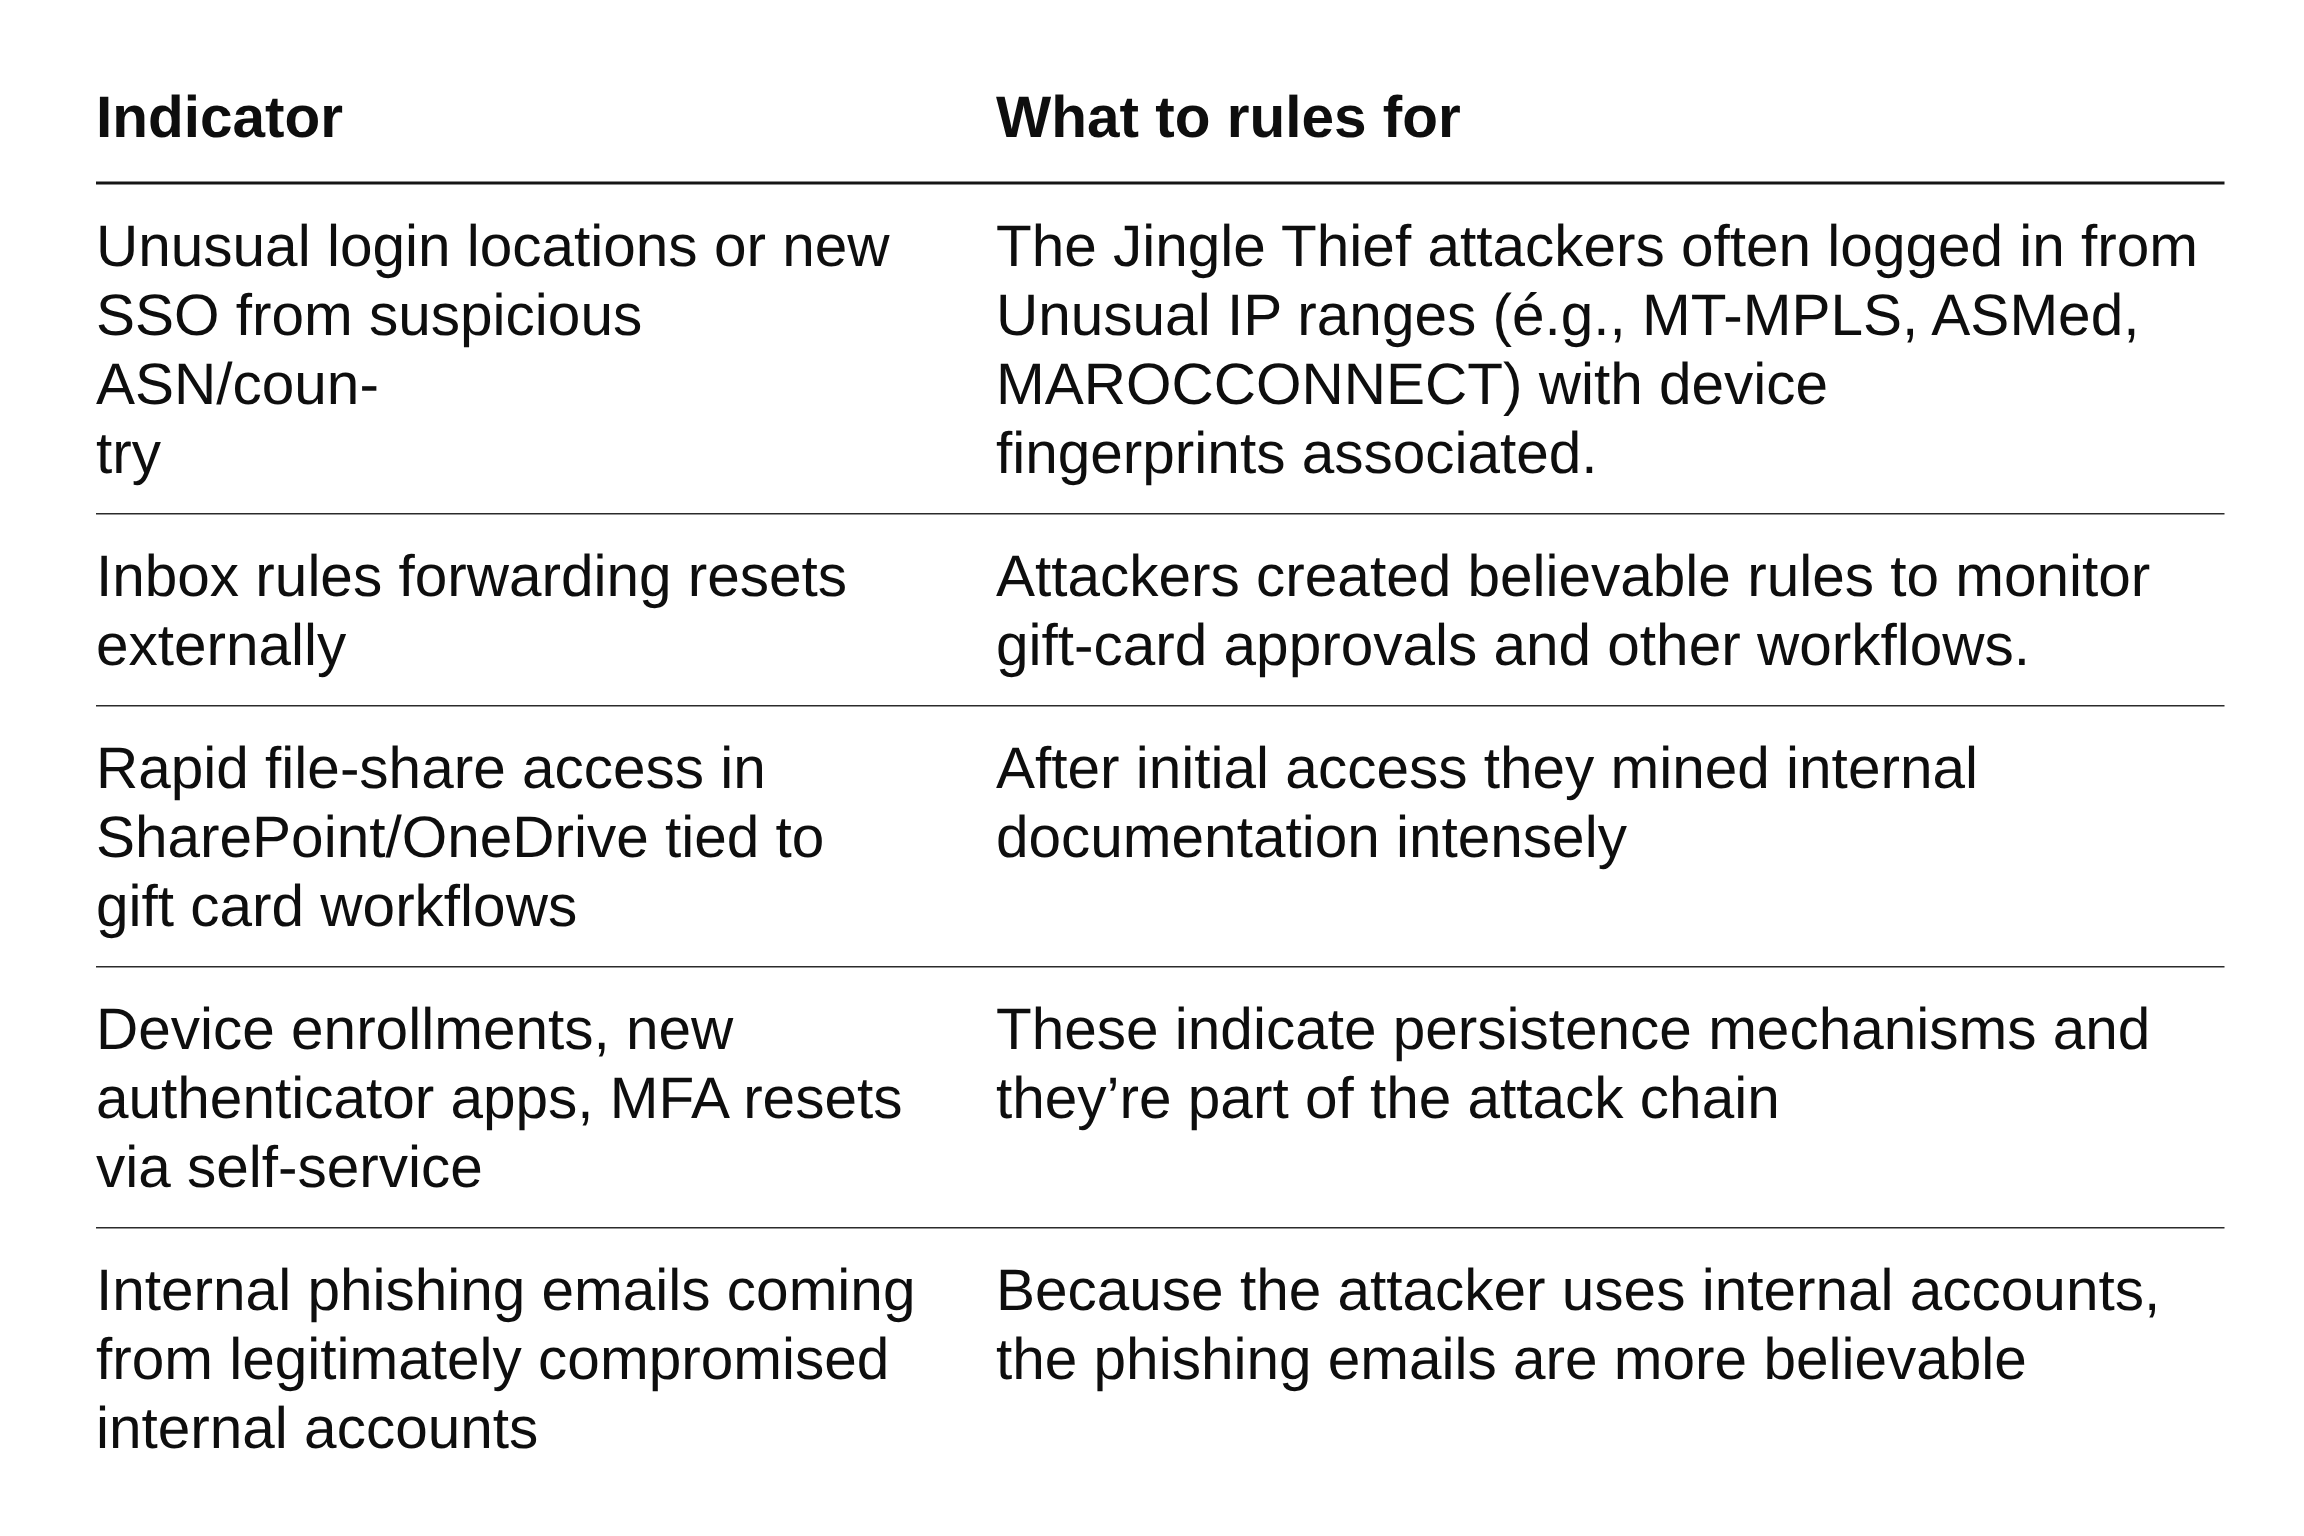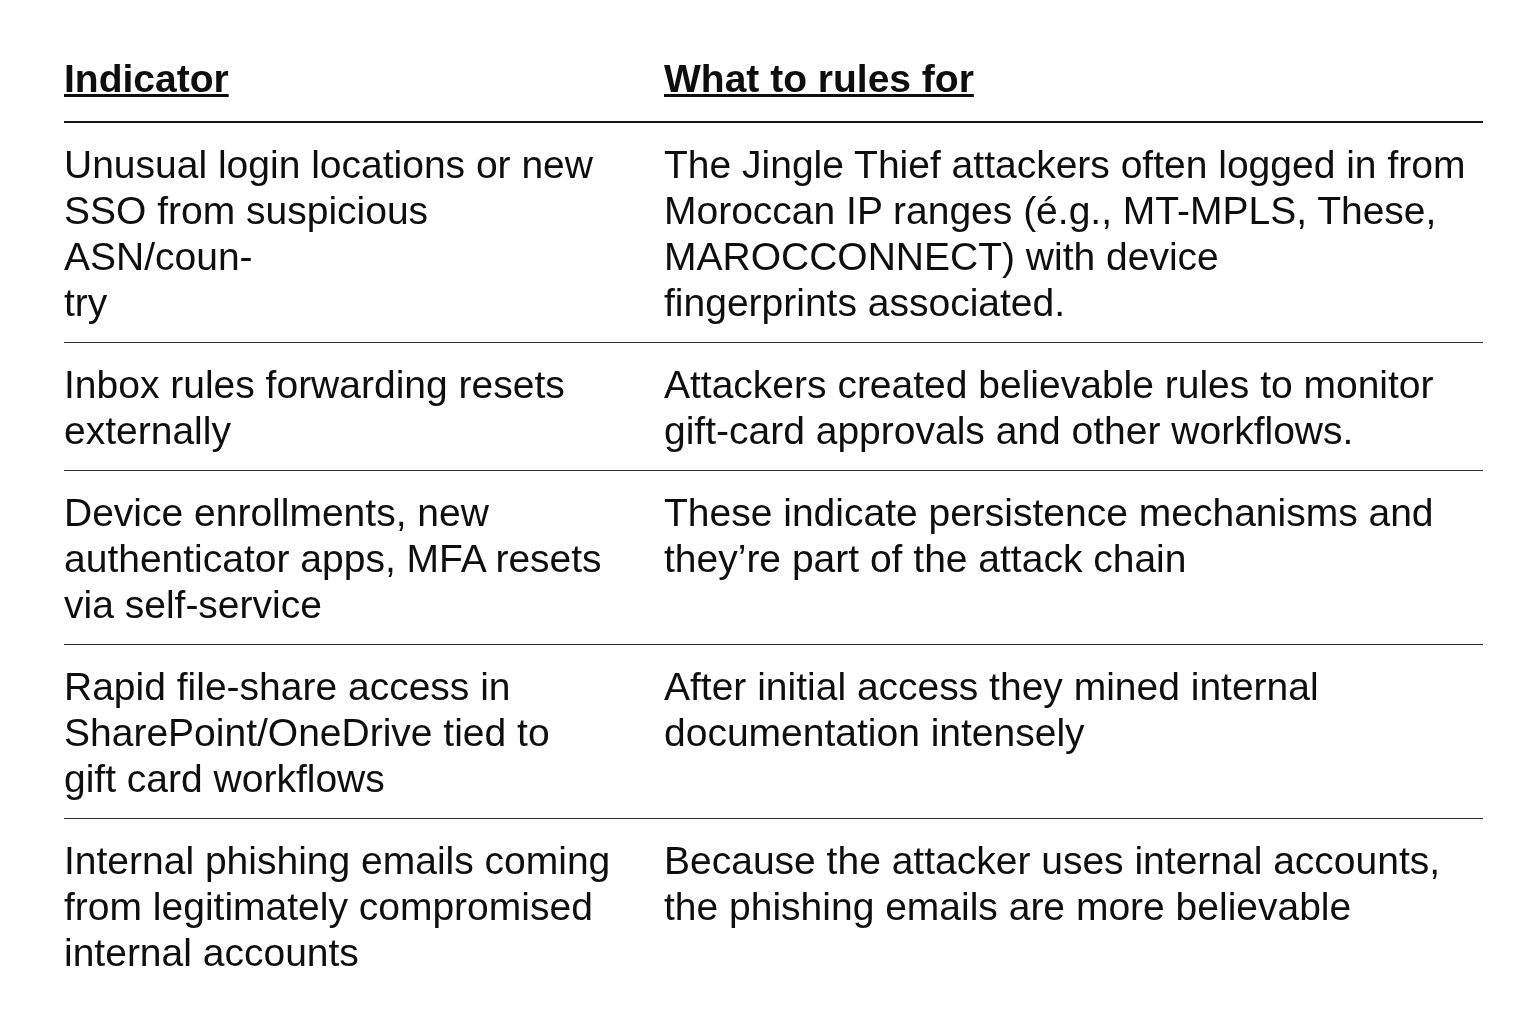--- a/index.html
+++ b/index.html
@@ -31,21 +31,20 @@
     text-align: left;
     padding: 0;
   }
   thead th {
     font-weight: bold;
     font-size: 39px;
     line-height: 46px;
     padding-bottom: 19px;
     border-bottom: 2px solid #161616;
     color: #0e0e0e;
-    text-decoration: underline;
   }
   tbody td {
     font-size: 39px;
     line-height: 46px;
     padding-top: 19px;
     padding-bottom: 16px;
     border-bottom: 1.5px solid #2b2b2b;
     white-space: pre-line;
     color: #0e0e0e;
     margin-top: 46px;
@@ -71,43 +70,43 @@
         <th class="ind">Indicator</th>
         <th>What to rules for</th>
       </tr>
     </thead>
     <tbody>
       <tr>
         <td class="ind">Unusual login locations or new
 SSO from suspicious ASN/coun-
 try</td>
         <td>The Jingle Thief attackers often logged in from
-Moroccan IP ranges (é.g., MT-MPLS, These,
+Unusual IP ranges (é.g., MT-MPLS, ASMed,
 MAROCCONNECT) with device
 fingerprints associated.</td>
       </tr>
       <tr>
         <td class="ind">Inbox rules forwarding resets
 externally</td>
         <td>Attackers created believable rules to monitor
 gift-card approvals and other workflows.</td>
       </tr>
       <tr>
+        <td class="ind">Rapid file-share access in
+SharePoint/OneDrive tied to
+gift card workflows</td>
+        <td>After initial access they mined internal
+documentation intensely</td>
+      </tr>
+      <tr>
         <td class="ind">Device enrollments, new
 authenticator apps, MFA resets
 via self-service</td>
         <td>These indicate persistence mechanisms and
 they’re part of the attack chain</td>
-      </tr>
-      <tr>
-        <td class="ind">Rapid file-share access in
-SharePoint/OneDrive tied to
-gift card workflows</td>
-        <td>After initial access they mined internal
-documentation intensely</td>
       </tr>
       <tr>
         <td class="ind">Internal phishing emails coming
 from legitimately compromised
 internal accounts</td>
         <td>Because the attacker uses internal accounts,
 the phishing emails are more believable</td>
       </tr>
     </tbody>
   </table>

